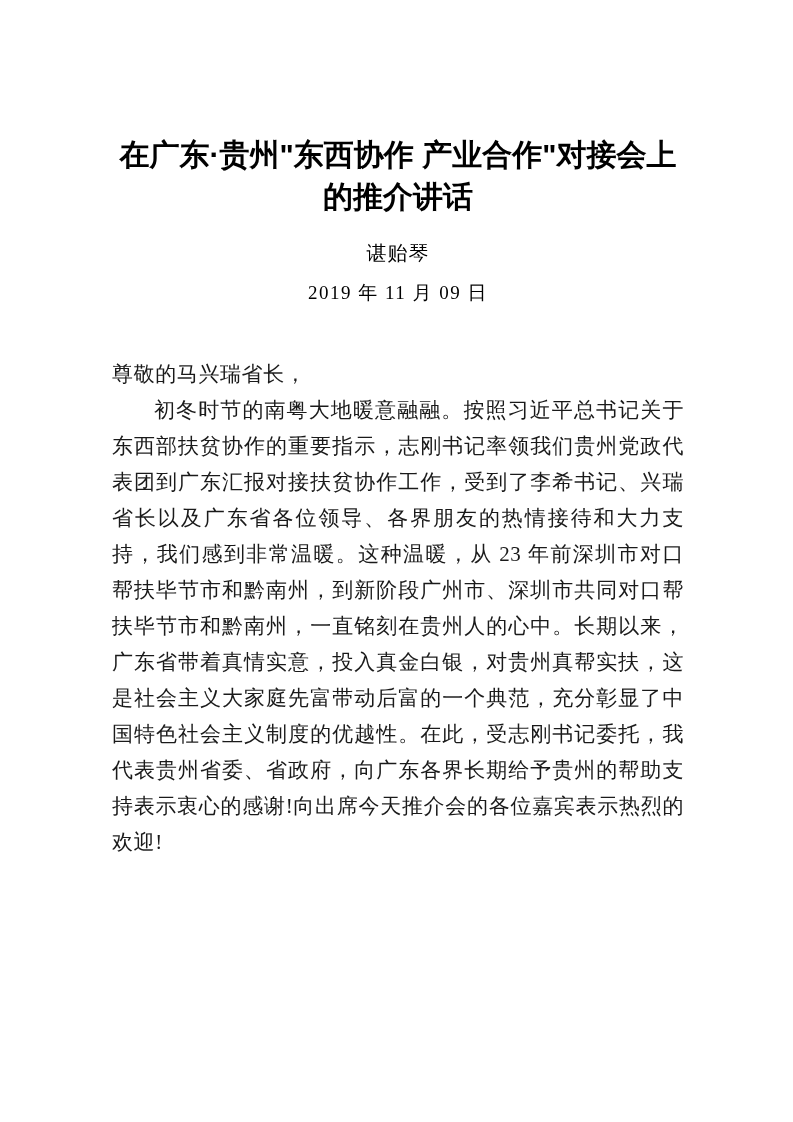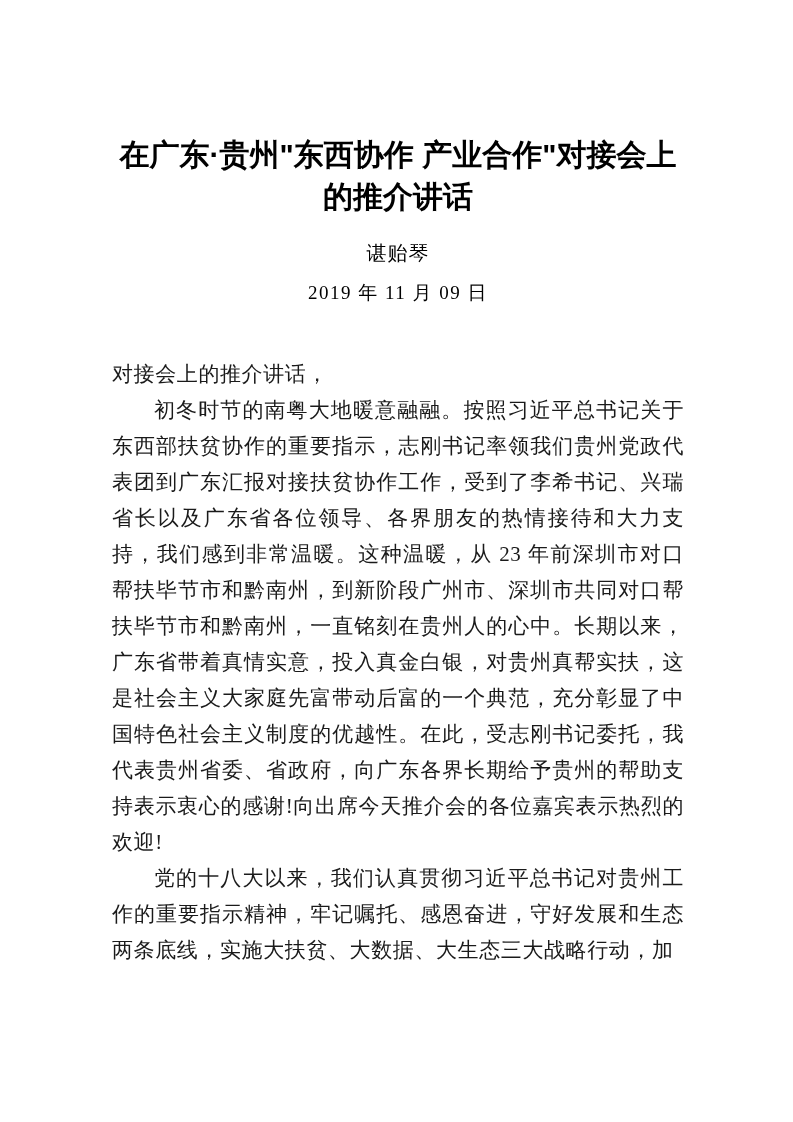--- a/index.html
+++ b/index.html
@@ -97,22 +97,21 @@
   <div class="content">
 
     <h1 class="doc-title">在广东·贵州"东西协作 产业合作"对接会上的推介讲话</h1>
 
     <p class="doc-author">谌贻琴</p>
 
     <p class="doc-date">2019 年 11 月 09 日</p>
 
     <div class="body-block">
 
-      <p class="para noindent">对接会上的推介讲话，</p>
+      <p class="para noindent">尊敬的马兴瑞省长，</p>
 
 
       <p class="para indent">初冬时节的南粤大地暖意融融。按照习近平总书记关于东西部扶贫协作的重要指示，志刚书记率领我们贵州党政代表团到广东汇报对接扶贫协作工作，受到了李希书记、兴瑞省长以及广东省各位领导、各界朋友的热情接待和大力支持，我们感到非常温暖。这种温暖，从 23 年前深圳市对口帮扶毕节市和黔南州，到新阶段广州市、深圳市共同对口帮扶毕节市和黔南州，一直铭刻在贵州人的心中。长期以来，广东省带着真情实意，投入真金白银，对贵州真帮实扶，这是社会主义大家庭先富带动后富的一个典范，充分彰显了中国特色社会主义制度的优越性。在此，受志刚书记委托，我代表贵州省委、省政府，向广东各界长期给予贵州的帮助支持表示衷心的感谢!向出席今天推介会的各位嘉宾表示热烈的欢迎!</p>
 
-      <p class="para indent">党的十八大以来，我们认真贯彻习近平总书记对贵州工作的重要指示精神，牢记嘱托、感恩奋进，守好发展和生态两条底线，实施大扶贫、大数据、大生态三大战略行动，加</p>
 
     </div>
   </div>
 </div>
 
 </body></html>

